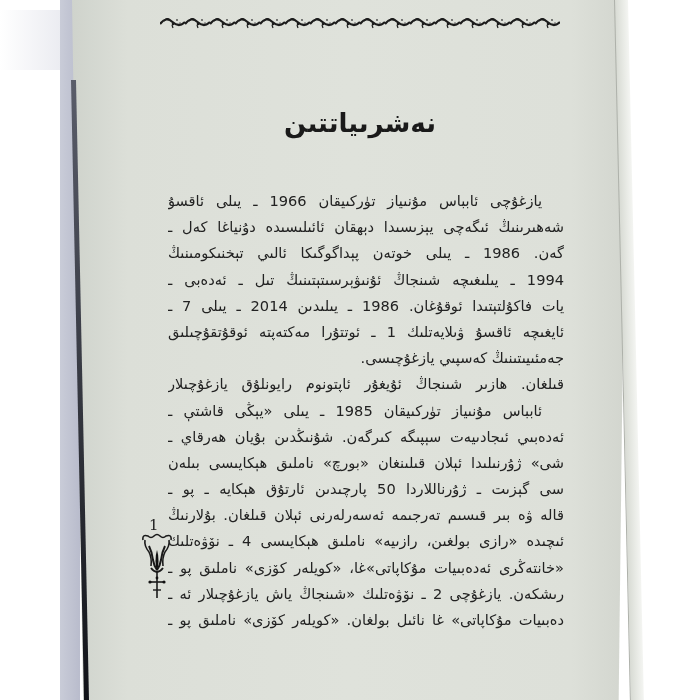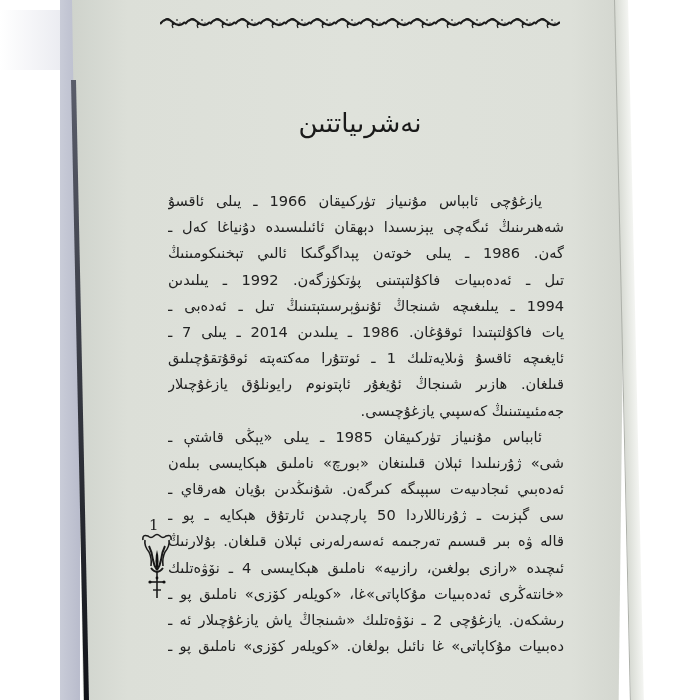--- a/index.html
+++ b/index.html
@@ -39,21 +39,21 @@
     }
     .ornament-top {
       position: absolute;
       left: 160px; top: 14px; width: 400px; height: 16px;
     }
     .title {
       position: absolute;
       left: 150px; width: 420px; top: 108px;
       text-align: center;
       font-family: "DejaVu Sans", sans-serif;
-      font-weight: normal;
+      font-weight: bold;
       font-size: 26px;
       color: #1a1a1a;
       direction: rtl;
     }
     .body-text {
       position: absolute;
       left: 168px; width: 396px; top: 188px;
       direction: rtl;
       text-align: justify;
       font-family: "DejaVu Sans", sans-serif;
@@ -106,30 +106,29 @@
   </defs>
   <rect x="0" y="0" width="400" height="16" fill="url(#vine)"></rect>
 </svg>
 
 <div class="title">نەشرىياتتىن</div>
 
 <div class="body-text">
   <span class="line first">يازغۇچى ئابباس مۇنىياز تۈركىيقان 1966 ـ يىلى ئاقسۇ</span>
   <span class="line">شەھىرىنىڭ ئىگەچى يېزىسىدا دېھقان ئائىلىسىدە دۇنياغا كەل ـ</span>
   <span class="line">گەن. 1986 ـ يىلى خوتەن پېداگوگىكا ئالىي تېخنىكومىنىڭ</span>
-  <span class="line">تىل ـ ئەدەبىيات فاكۇلتېتىنى پۈتكۈزگەن. 1992 ـ يىلىدىن</span>
   <span class="line">1994 ـ يىلىغىچە شىنجاڭ ئۇنىۋېرسىتېتىنىڭ تىل ـ ئەدەبى ـ</span>
   <span class="line">يات فاكۇلتېتىدا ئوقۇغان. 1986 ـ يىلىدىن 2014 ـ يىلى 7 ـ</span>
   <span class="line">ئايغىچە ئاقسۇ ۋىلايەتلىك 1 ـ ئوتتۇرا مەكتەپتە ئوقۇتقۇچىلىق</span>
+  <span class="line last">جەمئىيىتىنىڭ كەسپىي يازغۇچىسى.</span>
   <span class="line">قىلغان. ھازىر شىنجاڭ ئۇيغۇر ئاپتونوم رايونلۇق يازغۇچىلار</span>
-  <span class="line last">جەمئىيىتىنىڭ كەسپىي يازغۇچىسى.</span>
 
   <span class="line first">ئابباس مۇنىياز تۈركىيقان 1985 ـ يىلى «يېڭى قاشتې ـ</span>
+  <span class="line">ئەدەبىي ئىجادىيەت سېپىگە كىرگەن. شۇنىڭدىن بۇيان ھەرقاي ـ</span>
   <span class="line">شى» ژۇرنىلىدا ئېلان قىلىنغان «بورچ» ناملىق ھېكايىسى بىلەن</span>
-  <span class="line">ئەدەبىي ئىجادىيەت سېپىگە كىرگەن. شۇنىڭدىن بۇيان ھەرقاي ـ</span>
   <span class="line">سى گېزىت ـ ژۇرناللاردا 50 پارچىدىن ئارتۇق ھېكايە ـ پو ـ</span>
   <span class="line">قالە ۋە بىر قىسىم تەرجىمە ئەسەرلەرنى ئېلان قىلغان. بۇلارنىڭ</span>
   <span class="line">ئىچىدە «رازى بولغىن، رازىيە» ناملىق ھېكايىسى 4 ـ نۆۋەتلىك</span>
   <span class="line">«خانتەڭرى ئەدەبىيات مۇكاپاتى»غا، «كويلەر كۆزى» ناملىق پو ـ</span>
   <span class="line">رىشكەن. يازغۇچى 2 ـ نۆۋەتلىك «شىنجاڭ ياش يازغۇچىلار ئە ـ</span>
   <span class="line">دەبىيات مۇكاپاتى» غا نائىل بولغان. «كويلەر كۆزى» ناملىق پو ـ</span>
 
 </div>
 
 <div class="footnote-mark">1</div>

